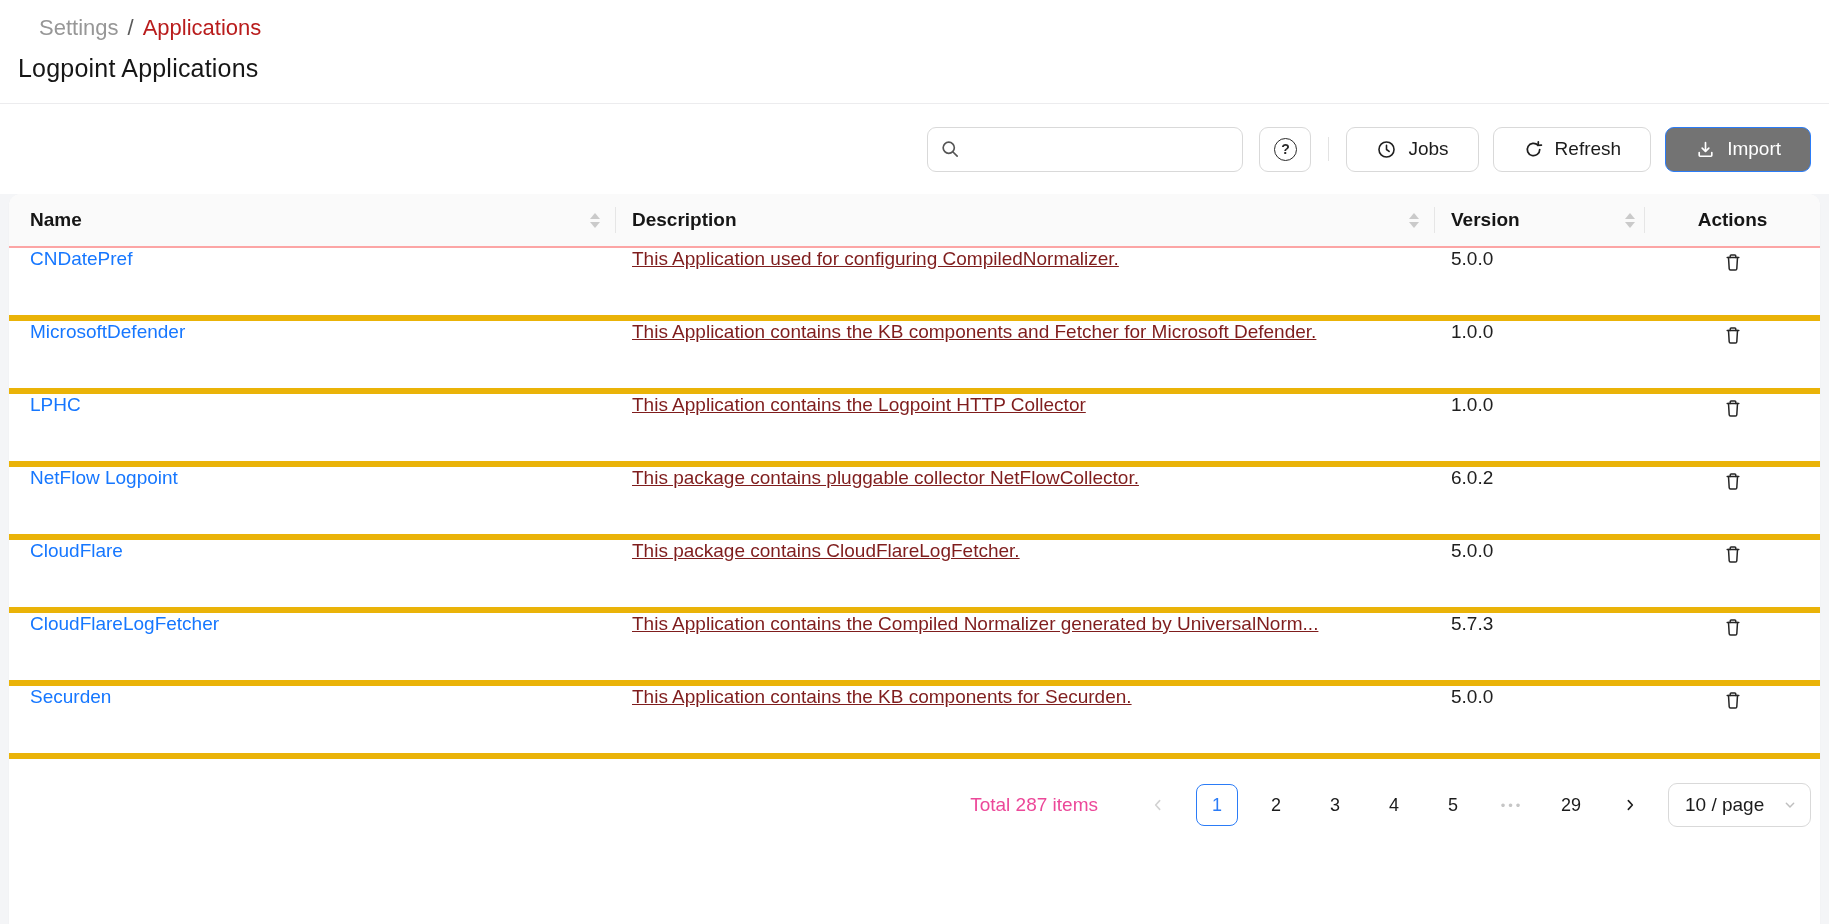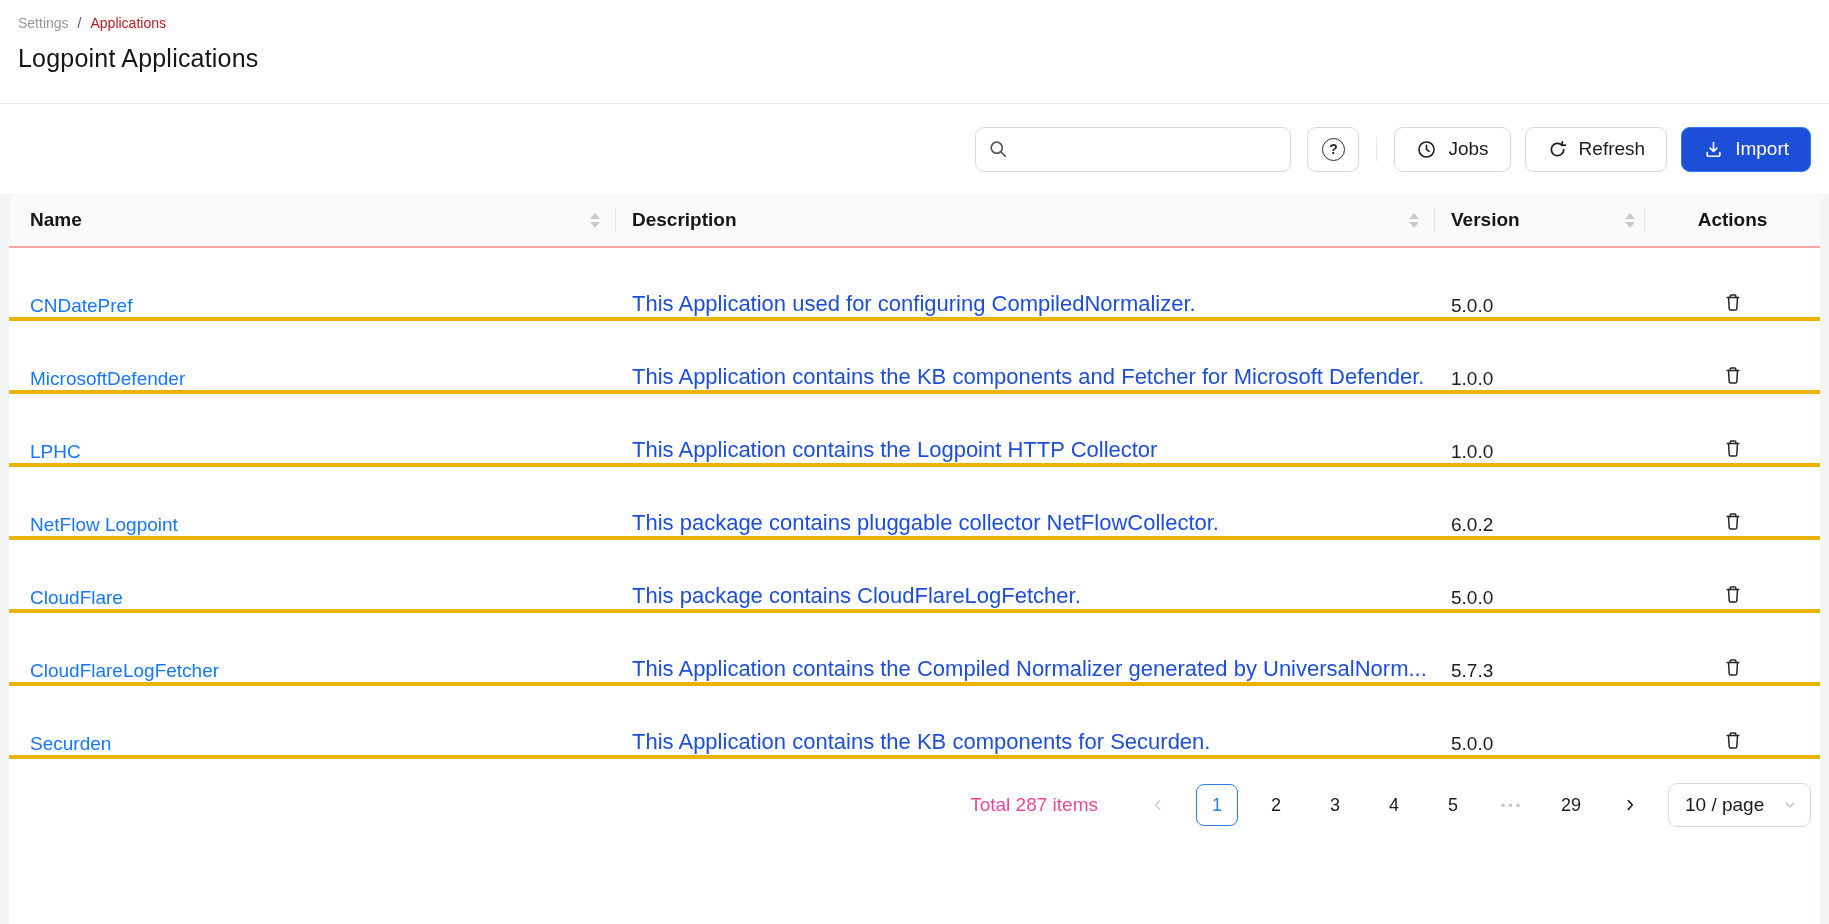--- a/index.html
+++ b/index.html
@@ -11,21 +11,21 @@
     overflow: hidden;
   }
 
   
   .page-head {
     background: #fff;
     padding: 15px 18px 0 18px;
     height: 104px;
     border-bottom: 1px solid #ececee;
   }
-  .breadcrumb { font-size: 14px; display: flex; align-items: center; gap: 9px; }
+  .breadcrumb { font-size: 22px; display: flex; align-items: center; gap: 9px; margin-left: 21px; }
   .crumb-muted { color: #979797; cursor: pointer; }
   .crumb-sep { color: #5a5a5a; }
   .crumb-current { color: #b91c1c; }
   .page-title { margin-top: 13px; font-size: 25px; font-weight: 500; color: #161616; letter-spacing: .2px; }
 
   
   .toolbar {
     background: #fff;
     height: 90px;
     display: flex;
@@ -52,28 +52,28 @@
   .q-circle {
     width: 23px; height: 23px; border: 1.6px solid #2a2a2a; border-radius: 50%;
     display: flex; align-items: center; justify-content: center;
     font-size: 14px; font-weight: 700; color: #2a2a2a; line-height: 1;
   }
   .v-divider { width: 1px; height: 24px; background: #e3e3e3; margin: 0 17px; }
 
   .btn {
     height: 45px; border: 1px solid #d9d9d9; border-radius: 9px;
     background: #fff; display: flex; align-items: center; gap: 11px;
-    padding: 0 21px; font-size: 19px; color: #1c1c1c; cursor: pointer;
+    padding: 0 29px; font-size: 19px; color: #1c1c1c; cursor: pointer;
     font-family: inherit;
   }
   .btn + .btn { margin-left: 14px; }
   .btn svg { flex: 0 0 auto; }
   .btn-primary {
     margin-left: 14px;
-    background: #1d4ed8; border-color: #2b7cf7; color: #fff;
+    background: #737373; border-color: #2b7cf7; color: #fff;
   }
 
   
   .card {
     margin: 0 9px; background: #fff;
     border-radius: 12px 12px 0 0;
     height: 730px;
     box-shadow: 0 1px 2px rgba(0,0,0,.04);
   }
   .thead {
@@ -86,29 +86,29 @@
     font-weight: 700; font-size: 19px; color: #161616; cursor: pointer;
   }
   .th.with-line::after {
     content: ""; position: absolute; right: 0; top: 50%; transform: translateY(-50%);
     width: 1px; height: 26px; background: #e6e6e6;
   }
   .sorter { display: flex; flex-direction: column; gap: 3px; margin-right: 2px; }
   .caret-up { width: 0; height: 0; border-left: 5px solid transparent; border-right: 5px solid transparent; border-bottom: 6px solid #cacaca; }
   .caret-down { width: 0; height: 0; border-left: 5px solid transparent; border-right: 5px solid transparent; border-top: 6px solid #cacaca; }
 
-  .trow { display: flex; align-items: flex-end; height: 73px; border-bottom: 4px solid #eab308; background: #fff; }
+  .trow { display: flex; align-items: flex-start; height: 73px; border-bottom: 6px solid #eab308; background: #fff; }
   .c-name { width: 607px; padding-left: 21px; padding-right: 14px; }
   .c-desc { width: 819px; padding-left: 16px; padding-right: 14px; }
   .c-ver  { width: 210px; padding-left: 16px; padding-right: 8px; }
   .c-act  { width: 175px; display: flex; align-items: center; justify-content: center; }
   .th.c-act { justify-content: center; padding-left: 0; }
 
   .name-link { color: #1677ff; font-size: 19px; text-decoration: none; cursor: pointer; }
-  .desc-text { font-size: 22px; color: #1d4ed8; white-space: nowrap; overflow: hidden; }
+  .desc-text { font-size: 19px; color: #7f1d1d; white-space: nowrap; overflow: hidden; text-decoration: underline; }
   .ver-text  { font-size: 19px; color: #202020; }
   .trash-btn { background: none; border: none; cursor: pointer; display: flex; align-items: center; justify-content: center; padding: 4px; }
 
   
   .pagination {
     display: flex; align-items: center; justify-content: flex-end;
     padding: 24px 9px 0 0;
   }
   .total-text { font-size: 19px; color: #ec4899; margin-right: 22px; }
   .page-item {

